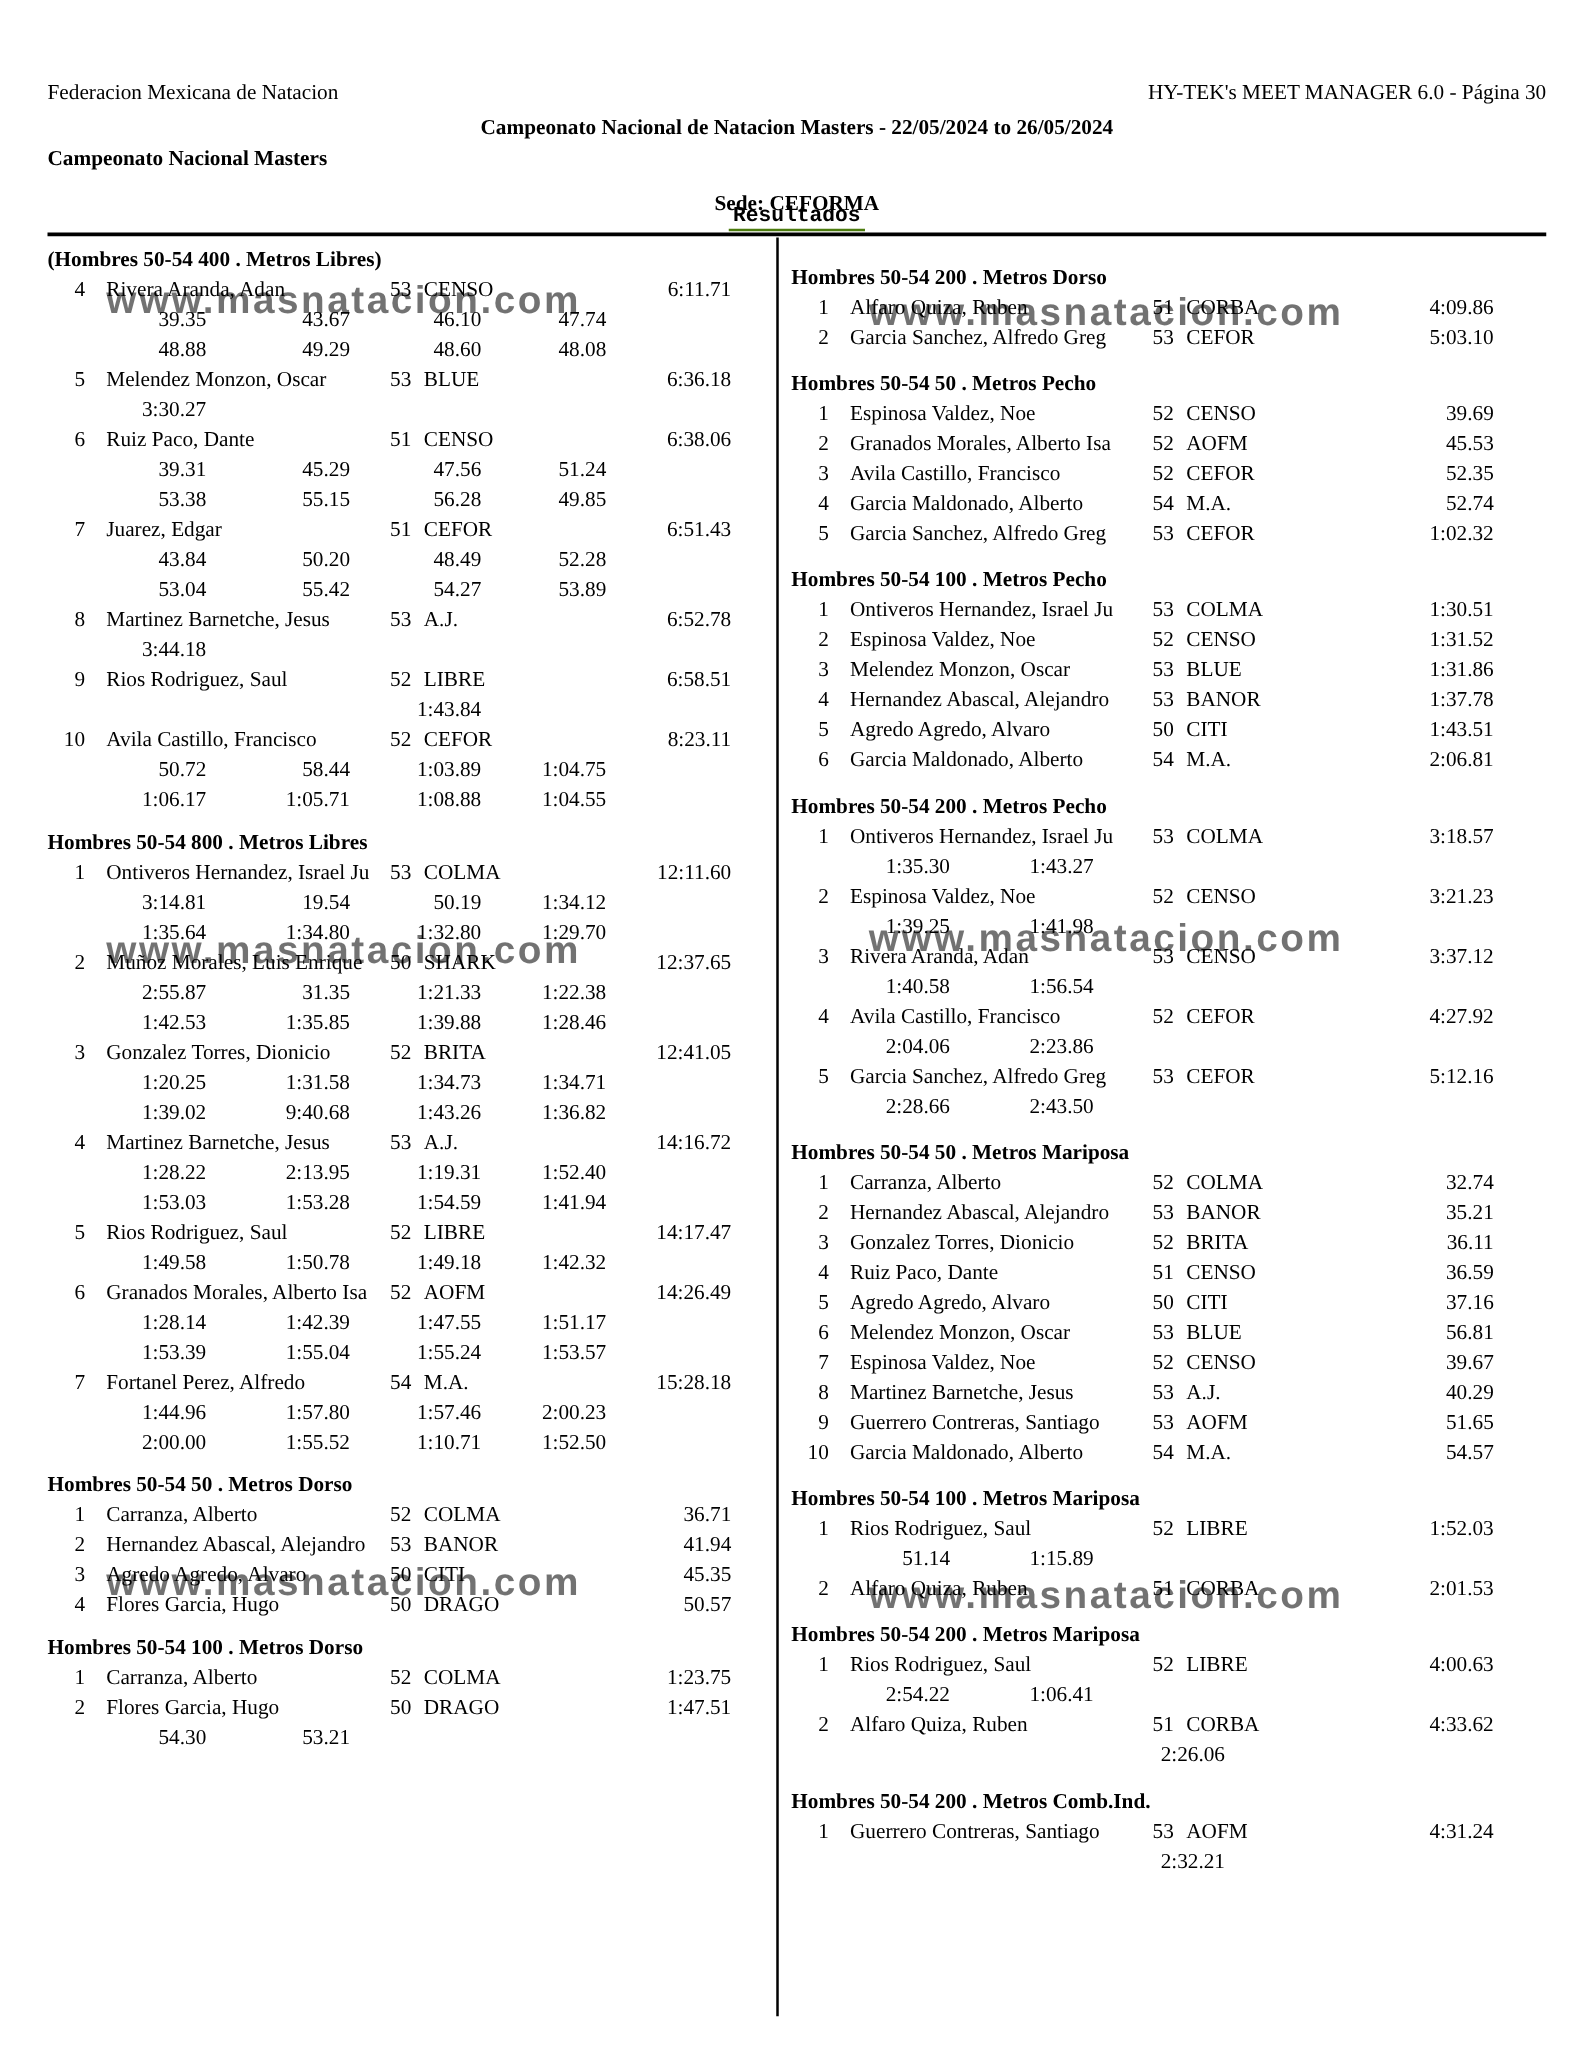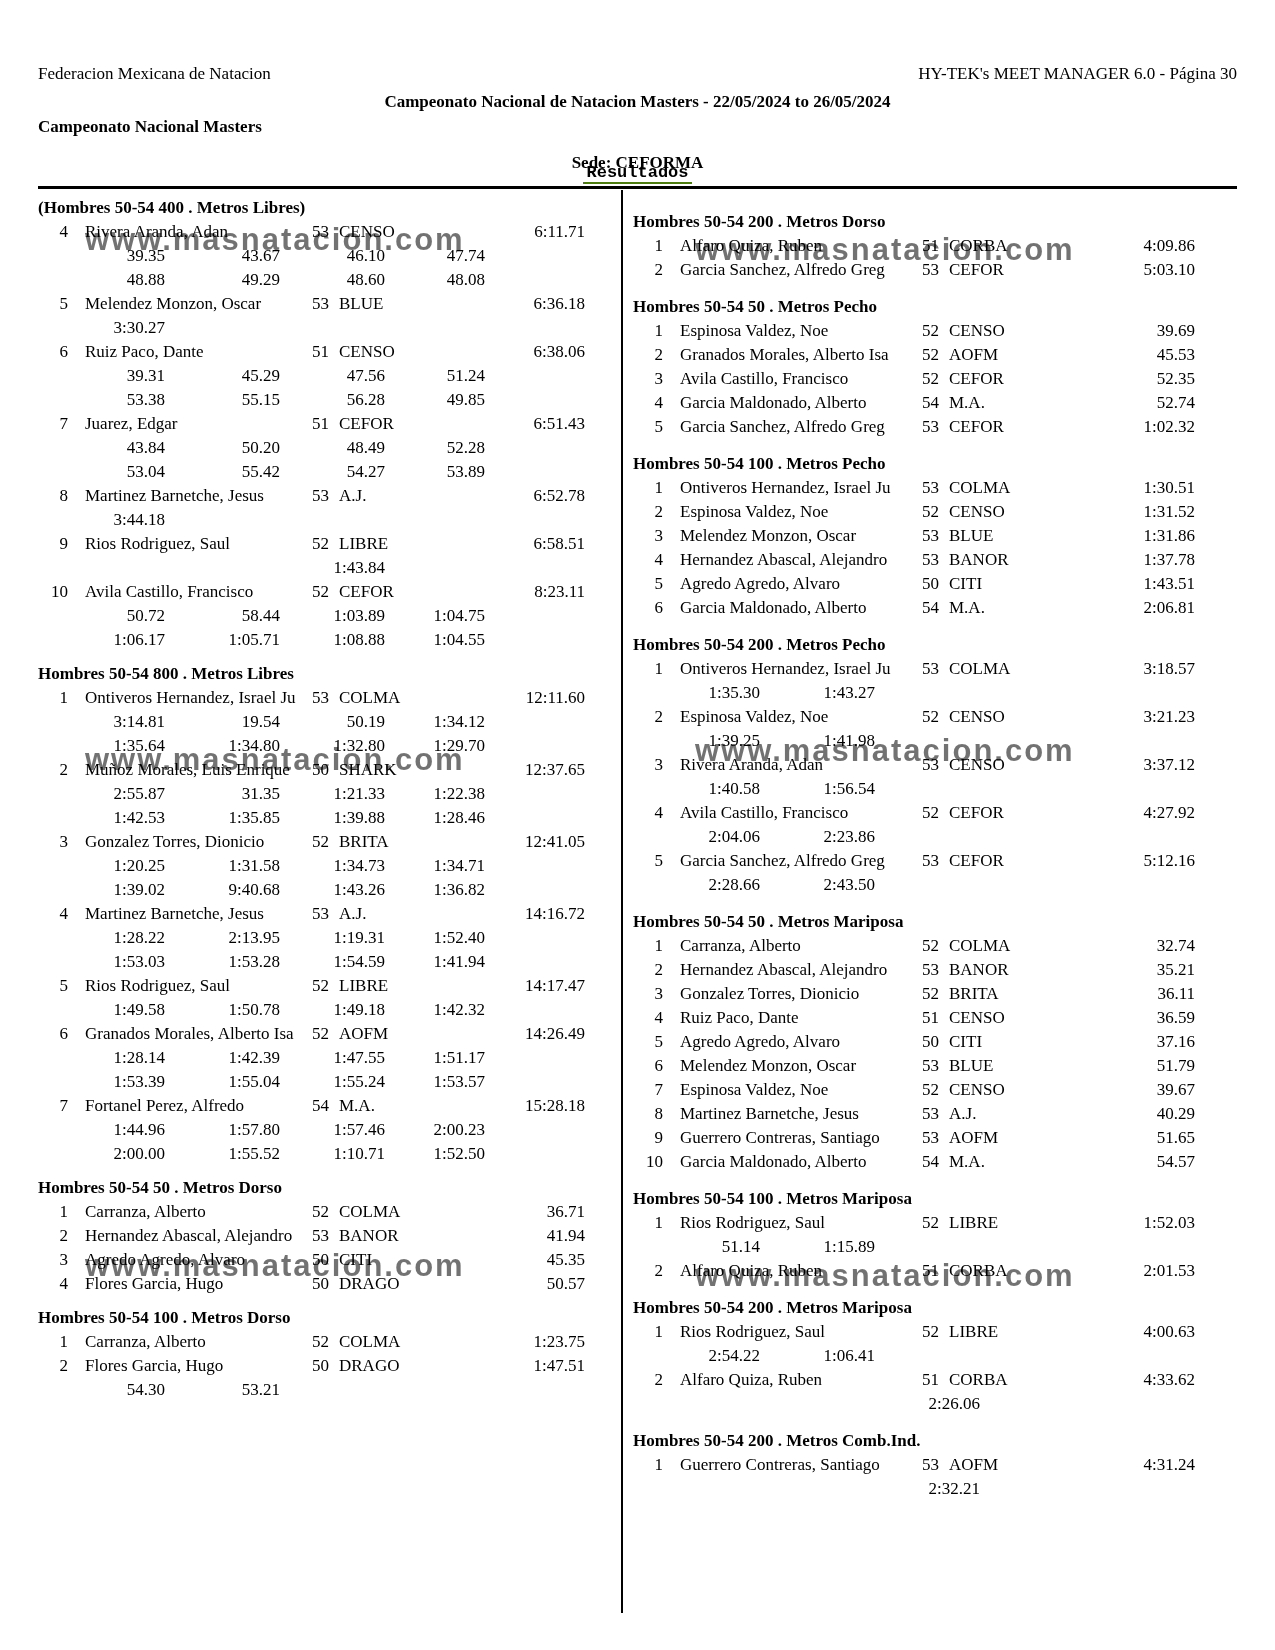--- a/index.html
+++ b/index.html
@@ -561,21 +561,21 @@
           <span class="name">Agredo Agredo, Alvaro</span>
           <span class="age">50</span>
           <span class="team">CITI</span>
           <span class="time">37.16</span>
         </div>
         <div class="row">
           <span class="rank">6</span>
           <span class="name">Melendez Monzon, Oscar</span>
           <span class="age">53</span>
           <span class="team">BLUE</span>
-          <span class="time">51.79</span>
+          <span class="time">56.81</span>
         </div>
         <div class="row">
           <span class="rank">7</span>
           <span class="name">Espinosa Valdez, Noe</span>
           <span class="age">52</span>
           <span class="team">CENSO</span>
           <span class="time">39.67</span>
         </div>
         <div class="row">
           <span class="rank">8</span>

